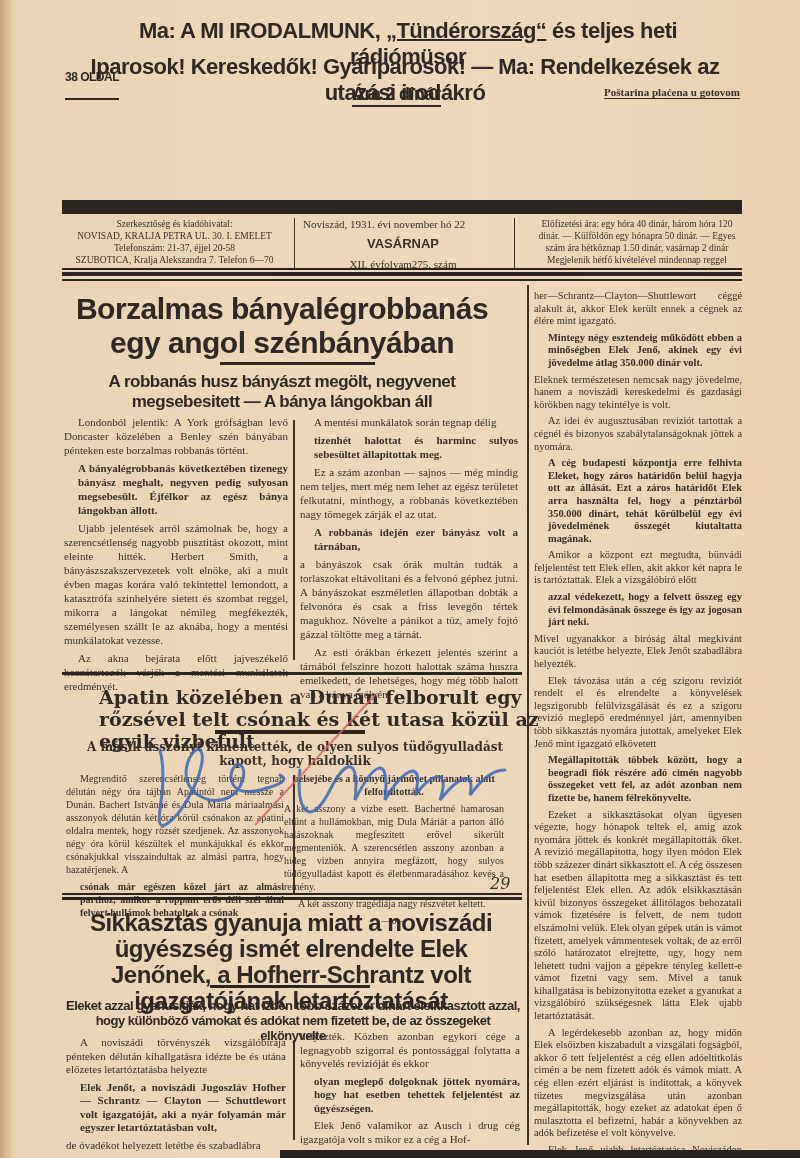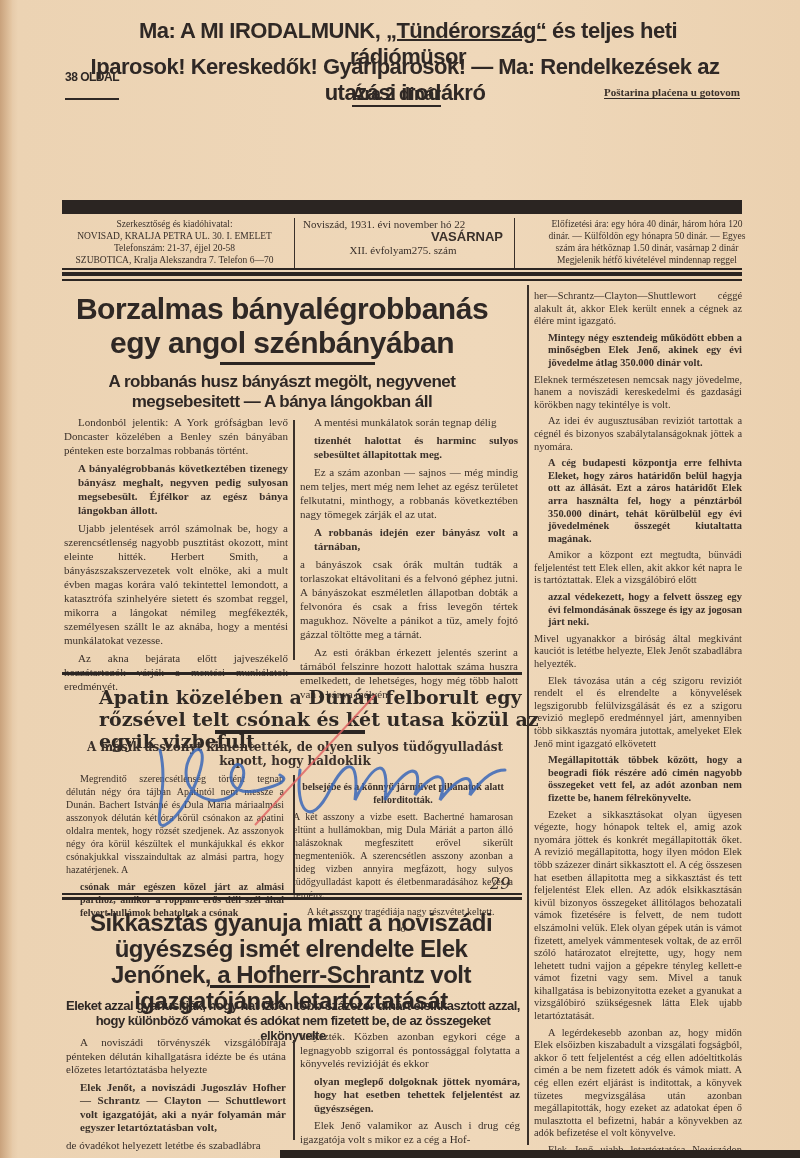--- a/index.html
+++ b/index.html
@@ -14,22 +14,22 @@
   .kicker2{left:60px;top:54px;width:690px;text-align:center;font-size:22px;}
   .pages{left:65px;top:70px;font-size:12px;border-bottom:2px solid #2f2825;padding-bottom:14px;}
   .price{left:352px;top:84px;font-size:18px;border-bottom:2px solid #2f2825;}
   .postage{left:604px;top:86px;font-size:11px;font-family:"Liberation Serif",serif;font-weight:bold;border-bottom:1.5px solid #2f2825;}
   .masthead{left:62px;top:100px;width:680px;height:100px;font-family:"DejaVu Serif",serif;font-weight:bold;font-style:italic;font-size:96px;line-height:100px;color:#2b2522;letter-spacing:-2px;text-align:center;}
   .mast-rule{left:62px;top:200px;width:680px;height:14px;background:#2b2522;}
   .info-row{left:62px;top:218px;width:680px;height:50px;font-size:9.5px;line-height:12px;}
   .info-col{position:absolute;top:0;height:50px;text-align:center;}
   .info-col.left{left:0;width:225px;}
   .info-col.mid{left:232px;width:200px;border-left:1.5px solid #3a302a;padding-left:8px;text-align:left;}
-  .info-col.right{left:452px;width:228px;border-left:1.5px solid #3a302a;padding-left:18px;}
-  .vasarnap{font-family:"Liberation Sans",sans-serif;font-weight:bold;font-size:13px;display:block;text-align:right;margin:1px 0;}
+  .info-col.right{left:452px;width:228px;border-left:1.5px solid #3a302a;padding-left:8px;}
+  .vasarnap{font-family:"Liberation Sans",sans-serif;font-weight:bold;font-size:13px;display:block;text-align:center;margin:8px 0;}
   .rule-thick{height:4px;background:#2b2522;}
   .rule-thin{height:1.5px;background:#2b2522;}
   .h-main{left:62px;top:292px;width:440px;text-align:center;font-size:30px;line-height:34px;}
   .h-sub{left:62px;top:372px;width:440px;text-align:center;font-size:17px;line-height:20px;}
   .deco-rule{height:3px;background:#2b2522;}
   .col{position:absolute;font-size:11px;line-height:14px;text-align:justify;}
   .col p{margin:0 0 4px 0;text-indent:14px;}
   .col p.noindent{text-indent:0;}
   .col p.bold{font-weight:bold;padding-left:14px;text-indent:0;}
   .vline{position:absolute;width:1.5px;background:#3a302a;}
@@ -108,21 +108,21 @@
 
   <div class="abs h-apatin">Apatin közelében a Dunán felborult egy rőzsével telt csónak és két utasa közül az egyik vizbefult</div>
   <div class="abs deco-rule" style="left:215px;top:730px;width:150px;height:4px;"></div>
   <div class="abs h-apatin-sub">A másik asszonyt kimentették, de olyen sulyos tüdőgyulladást kapott, hogy haldoklik</div>
 
   <div class="col" style="left:66px;top:772px;width:218px;font-size:10px;line-height:13px;">
     <p>Megrenditő szerencsétlenség történt tegnap délután négy óra tájban Apatintól nem messze a Dunán. Bachert Istvánné és Dula Mária máriaalmási asszonyok délután két óra körül csónakon az apatini oldalra mentek, hogy rőzsét szedjenek. Az asszonyok négy óra körül készültek el munkájukkal és ekkor csónakjukkal visszaindultak az almási partra, hogy hazatérjenek. A</p>
     <p class="bold">csónak már egészen közel járt az almási parthoz, amikor a roppant erős déli szél által felvert hullámok behatoltak a csónak</p>
   </div>
   <div class="vline" style="left:293px;top:775px;height:120px;"></div>
-  <div class="col" style="left:293px;top:772px;width:220px;font-size:10px;line-height:13px;margin-top:8px;">
+  <div class="col" style="left:284px;top:772px;width:220px;font-size:10px;line-height:13px;">
     <p class="bold" style="text-align:center;padding-left:0;">belsejébe és a könnyű járművet pillanatok alatt felforditották.</p>
     <p class="noindent">A két asszony a vizbe esett. Bachertné hamarosan eltünt a hullámokban, mig Dula Máriát a parton álló halászoknak megfeszitett erővel sikerült megmenteniök. A szerencsétlen asszony azonban a hideg vizben annyira megfázott, hogy sulyos tüdőgyulladást kapott és életbenmaradásához kevés a remény.</p>
     <p>A két asszony tragédiája nagy részvétet keltett.</p>
     <p class="noindent" style="text-align:center;">—o—</p>
   </div>
   <div class="abs pagenum">29</div>
 
   <svg class="sig" viewBox="0 0 380 110">
     <path d="M30,20 C40,60 20,100 35,95 C55,85 80,30 70,20 C60,15 40,60 80,70 C110,75 120,40 110,35 C100,30 90,70 130,60 C150,55 160,50 150,45 M170,40 C165,80 180,100 200,60 C215,30 230,25 225,70 C245,30 260,25 255,70 C275,35 295,30 285,65 C305,40 320,40 310,70 C330,45 345,40 340,65 C355,45 365,40 375,40" fill="none" stroke="#3a67b8" stroke-width="3" stroke-linecap="round" opacity="0.85"></path>
   </svg>

